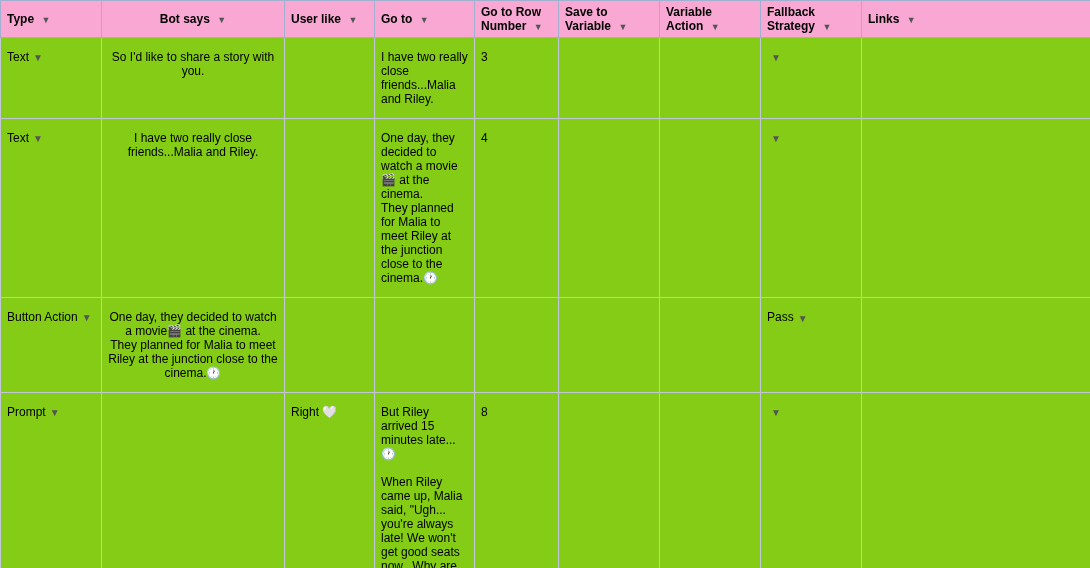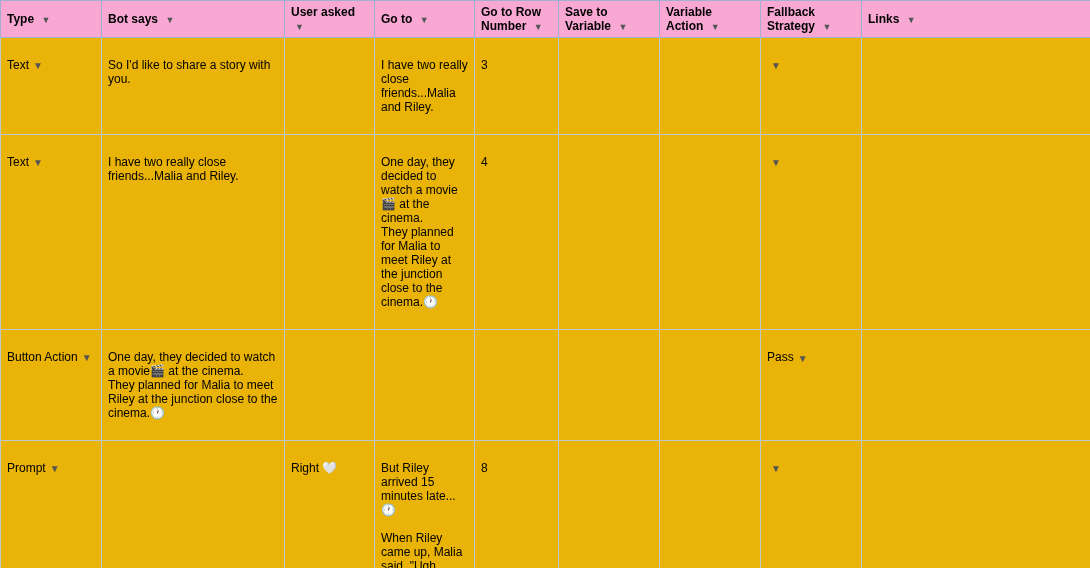--- a/index.html
+++ b/index.html
@@ -24,41 +24,41 @@
     
     th .sort-icon {
       display: inline-block;
       margin-left: 4px;
       font-size: 9px;
       color: #555;
     }
     
     td {
       border: 1px solid #c0c8d8;
-      padding: 20px 6px;
+      padding: 12px 6px;
       vertical-align: top;
       font-size: 12px;
-      background: #eab308;
+      background: #84cc16;
     }
     
     .type-cell {
       display: flex;
       align-items: flex-start;
       gap: 4px;
     }
     
     .dropdown-arrow {
       color: #555;
       font-size: 10px;
       margin-top: 2px;
       cursor: pointer;
     }
 
     .col-type { width: 101px; }
-    .col-bot { width: 183px; }
+    .col-bot { width: 183px; text-align: center; }
     .col-user { width: 90px; }
     .col-goto { width: 100px; }
     .col-gotorow { width: 84px; }
     .col-savevar { width: 101px; }
     .col-varact { width: 101px; }
     .col-fallback { width: 101px; }
     .col-links { width: 238px; }
 
     .fallback-dropdown {
       display: flex;
@@ -74,21 +74,21 @@
     <tr>
       <th class="col-type">
         <span>Type</span>
         <span class="sort-icon">▼</span>
       </th>
       <th class="col-bot">
         <span>Bot says</span>
         <span class="sort-icon">▼</span>
       </th>
       <th class="col-user">
-        <span>User asked</span>
+        <span>User like</span>
         <span class="sort-icon">▼</span>
       </th>
       <th class="col-goto">
         <span>Go to</span>
         <span class="sort-icon">▼</span>
       </th>
       <th class="col-gotorow">
         <span>Go to Row<br>Number</span>
         <span class="sort-icon">▼</span>
       </th>

